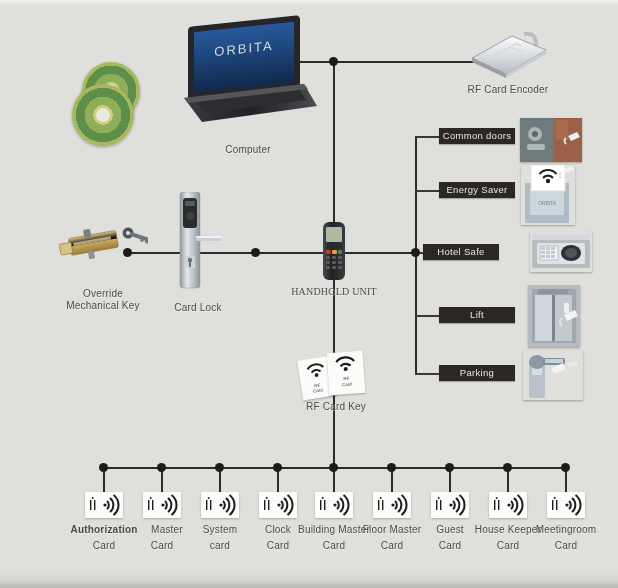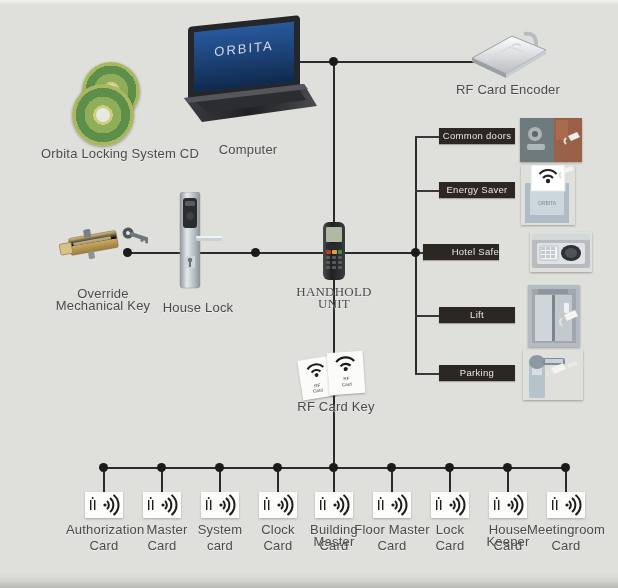--- a/index.html
+++ b/index.html
@@ -26,21 +26,21 @@
 
   
   .wire-h{position:absolute;height:2px;background:#2b2b2b;}
   .wire-v{position:absolute;width:2px;background:#2b2b2b;}
   .wire-h.thin{height:2px;background:#3a3a3a;}
   .node{position:absolute;width:9px;height:9px;border-radius:50%;background:#1b1b1b;}
 
   
   .cap{
     position:absolute;text-align:center;color:#4a4a4a;
-    font-size:13px;line-height:12px;letter-spacing:.2px;
+    font-size:10px;line-height:12px;letter-spacing:.2px;
     text-shadow:0 1px 0 rgba(255,255,255,.5);
     white-space:pre-line;
   }
 
   .blackbox{
     position:absolute;background:#2c2722;color:#e9e7e2;
     font-size:9.5px;line-height:16px;height:16px;text-align:center;
     letter-spacing:.3px;
     box-shadow:0 1px 1px rgba(0,0,0,.25);
   }
@@ -110,21 +110,20 @@
   <div class="node" style="left:273px;top:463px;"></div>
   <div class="node" style="left:387px;top:463px;"></div>
   <div class="node" style="left:445px;top:463px;"></div>
   <div class="node" style="left:503px;top:463px;"></div>
   <div class="node" style="left:561px;top:463px;"></div>
 
   <div class="art" style="left:72px;top:62px;">
     <div class="cd" style="left:10px;top:0px;width:58px;height:58px;"></div>
     <div class="cd" style="left:0px;top:22px;width:62px;height:62px;"></div>
   </div>
-  <div class="cap" style="left:20px;top:148px;width:200px;">Orbita Locking System CD</div>
 
   <div class="art" style="left:178px;top:14px;width:140px;height:110px;">
     <svg width="140" height="110" viewBox="0 0 140 110">
 
       <g transform="skewY(-6)">
         <rect x="10" y="14" width="112" height="74" rx="4" fill="#25262a"></rect>
         <rect x="16" y="20" width="100" height="60" fill="#1c3f73"></rect>
         <rect x="16" y="20" width="100" height="60" fill="url(#scr)"></rect>
         <text x="66" y="46" font-family="Liberation Sans, sans-serif" font-size="13" letter-spacing="2" fill="#d6dde8" text-anchor="middle">ORBITA</text>
       </g>
@@ -160,21 +159,21 @@
       <polygon points="6,34 40,50 40,54 6,38" fill="#9b9fa4"></polygon>
       <polygon points="40,50 80,26 80,30 40,54" fill="#c8ccd0"></polygon>
       <path d="M20 36 L44 23 L58 28" fill="none" stroke="#dadde0" stroke-width="2"></path>
       <path d="M46 22 q5 -4 9 0" fill="none" stroke="#cfd3d7" stroke-width="1.6"></path>
     </svg>
   </div>
   <div class="cap" style="left:443px;top:84px;width:130px;">RF Card  Encoder</div>
 
   <div class="blackbox" style="left:439px;top:128px;width:76px;">Common doors</div>
   <div class="blackbox" style="left:439px;top:182px;width:76px;">Energy Saver</div>
-  <div class="blackbox" style="left:423px;top:244px;width:76px;text-align:right;">Hotel Safe</div>
+  <div class="blackbox" style="left:423px;top:244px;width:76px;">Hotel Safe</div>
   <div class="blackbox" style="left:439px;top:307px;width:76px;">Lift</div>
   <div class="blackbox" style="left:439px;top:365px;width:76px;">Parking</div>
 
   <div class="thumb" style="left:520px;top:118px;width:62px;height:44px;">
     <svg width="62" height="44" viewBox="0 0 62 44">
       <rect width="62" height="44" fill="#8a5a46"></rect>
       <rect x="0" y="0" width="34" height="44" fill="#6f7a7d"></rect>
       <rect x="34" y="0" width="28" height="44" fill="#9a6048"></rect>
       <rect x="36" y="2" width="12" height="20" fill="#a96b4e"></rect>
       <circle cx="15" cy="16" r="7" fill="#b9c3c6" opacity=".8"></circle>
@@ -265,21 +264,21 @@
       <rect x="13" y="9" width="10" height="5" rx="1.5" fill="#585c5f"></rect>
       <circle cx="18" cy="24" r="4" fill="#3d4144"></circle>
       <rect x="13" y="64" width="10" height="12" rx="1" fill="#cfd6da"></rect>
       <circle cx="18" cy="68" r="2.2" fill="#6c7479"></circle>
       <rect x="17" y="70" width="2" height="5" fill="#6c7479"></rect>
 
       <rect x="24" y="44" width="26" height="5" rx="2.5" fill="#c9d1d6"></rect>
       <rect x="24" y="44" width="26" height="2" rx="1" fill="#eef2f4"></rect>
     </svg>
   </div>
-  <div class="cap" style="left:155px;top:302px;width:86px;">House Lock</div>
+  <div class="cap" style="left:155px;top:302px;width:86px;">Card Lock</div>
 
   <div class="art" style="left:56px;top:222px;width:92px;height:44px;">
     <svg width="92" height="44" viewBox="0 0 92 44">
       <defs>
         <linearGradient id="brs" x1="0" y1="0" x2="0" y2="1">
           <stop offset="0" stop-color="#e3c98a"></stop>
           <stop offset=".45" stop-color="#c9a košu"></stop>
           <stop offset=".5" stop-color="#c9a75e"></stop>
           <stop offset="1" stop-color="#9a7c3c"></stop>
         </linearGradient>
@@ -371,21 +370,21 @@
         <circle cx="0.7" cy="-7" r="1"></circle>
       </g>
       <g transform="translate(24,13)" fill="#1d1d1d">
         <circle cx="-4" cy="0" r="1.6"></circle>
         <path d="M-2 -4 a5.2 5.2 0 0 1 0 8" fill="none" stroke="#1d1d1d" stroke-width="2"></path>
         <path d="M1 -7 a9 9 0 0 1 0 14" fill="none" stroke="#1d1d1d" stroke-width="2"></path>
         <path d="M4.5 -10 a12.5 12.5 0 0 1 0 20" fill="none" stroke="#1d1d1d" stroke-width="2"></path>
       </g>
     </svg>
   </div>
-  <div class="cap" style="left:66px;top:524px;width:76px;">Authorization</div>
+  <div class="cap" style="left:66px;top:524px;width:76px;font-weight:bold;">Authorization</div>
   <div class="cap" style="left:66px;top:540px;width:76px;">Card</div>
 
   <div class="cardtile" style="left:143px;top:492px;">
     <svg width="38" height="26" viewBox="0 0 38 26">
       <g fill="#1d1d1d" transform="translate(7,13)">
         <rect x="-2" y="-5" width="1.4" height="10"></rect>
           <rect x="2" y="-5" width="1.4" height="10"></rect>
           <circle cx="0.7" cy="-7" r="1"></circle>
       </g>
       <g transform="translate(24,13)" fill="#1d1d1d">
@@ -479,21 +478,21 @@
           <circle cx="0.7" cy="-7" r="1"></circle>
       </g>
       <g transform="translate(24,13)" fill="#1d1d1d">
         <circle cx="-4" cy="0" r="1.6"></circle>
         <path d="M-2 -4 a5.2 5.2 0 0 1 0 8" fill="none" stroke="#1d1d1d" stroke-width="2"></path>
         <path d="M1 -7 a9 9 0 0 1 0 14" fill="none" stroke="#1d1d1d" stroke-width="2"></path>
         <path d="M4.5 -10 a12.5 12.5 0 0 1 0 20" fill="none" stroke="#1d1d1d" stroke-width="2"></path>
       </g>
     </svg>
   </div>
-  <div class="cap" style="left:412px;top:524px;width:76px;">Lock</div>
+  <div class="cap" style="left:412px;top:524px;width:76px;">Guest</div>
   <div class="cap" style="left:412px;top:540px;width:76px;">Card</div>
 
   <div class="cardtile" style="left:489px;top:492px;">
     <svg width="38" height="26" viewBox="0 0 38 26">
       <g fill="#1d1d1d" transform="translate(7,13)">
         <rect x="-2" y="-5" width="1.4" height="10"></rect>
           <rect x="2" y="-5" width="1.4" height="10"></rect>
           <circle cx="0.7" cy="-7" r="1"></circle>
       </g>
       <g transform="translate(24,13)" fill="#1d1d1d">

